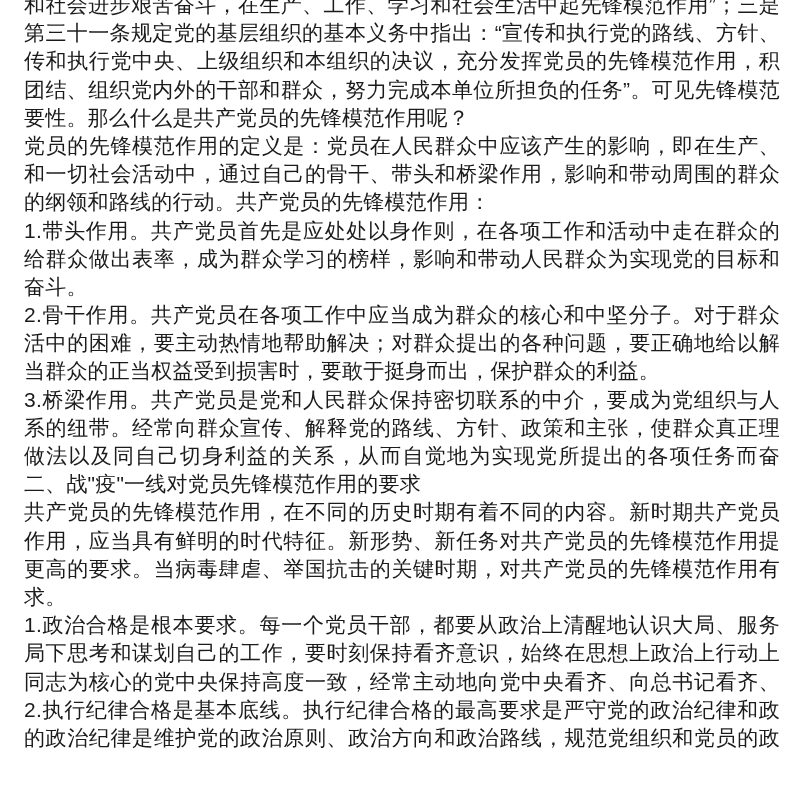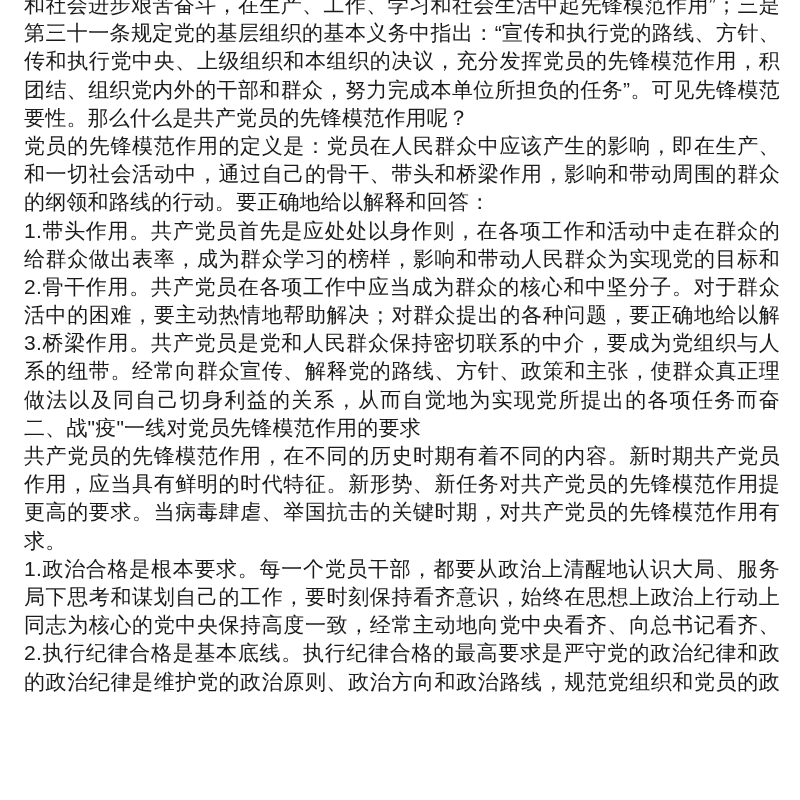--- a/index.html
+++ b/index.html
@@ -44,25 +44,27 @@
 
 <div class="page">
   <div class="text-block" style="color: rgb(27, 27, 27);">
       <div class="line">和社会进步艰苦奋斗，在生产、工作、学习和社会生活中起先锋模范作用”；三是在第五章</div>
       <div class="line">第三十一条规定党的基层组织的基本义务中指出：“宣传和执行党的路线、方针、政策，宣</div>
       <div class="line">传和执行党中央、上级组织和本组织的决议，充分发挥党员的先锋模范作用，积极创先争优，</div>
       <div class="line">团结、组织党内外的干部和群众，努力完成本单位所担负的任务”。可见先锋模范作用的重</div>
       <div class="line para-end">要性。那么什么是共产党员的先锋模范作用呢？</div>
       <div class="line">党员的先锋模范作用的定义是：党员在人民群众中应该产生的影响，即在生产、工作、学习</div>
       <div class="line">和一切社会活动中，通过自己的骨干、带头和桥梁作用，影响和带动周围的群众共同实现党</div>
-      <div class="line para-end">的纲领和路线的行动。要正确地给以解释和回答：</div>
+      <div class="line para-end">的纲领和路线的行动。共产党员的先锋模范作用：</div>
       <div class="line">1.带头作用。共产党员首先是应处处以身作则，在各项工作和活动中走在群众的前面，处处</div>
       <div class="line">给群众做出表率，成为群众学习的榜样，影响和带动人民群众为实现党的目标和任务而共同</div>
+      <div class="line para-end">奋斗。</div>
       <div class="line">2.骨干作用。共产党员在各项工作中应当成为群众的核心和中坚分子。对于群众在工作、生</div>
       <div class="line">活中的困难，要主动热情地帮助解决；对群众提出的各种问题，要正确地给以解释和回答；</div>
+      <div class="line para-end">当群众的正当权益受到损害时，要敢于挺身而出，保护群众的利益。</div>
       <div class="line">3.桥梁作用。共产党员是党和人民群众保持密切联系的中介，要成为党组织与人民群众相联</div>
       <div class="line">系的纽带。经常向群众宣传、解释党的路线、方针、政策和主张，使群众真正理解它的意义、</div>
       <div class="line para-end">做法以及同自己切身利益的关系，从而自觉地为实现党所提出的各项任务而奋斗。</div>
       <div class="line para-end">二、战"疫"一线对党员先锋模范作用的要求</div>
       <div class="line">共产党员的先锋模范作用，在不同的历史时期有着不同的内容。新时期共产党员的先锋模范</div>
       <div class="line">作用，应当具有鲜明的时代特征。新形势、新任务对共产党员的先锋模范作用提出了新的、</div>
       <div class="line">更高的要求。当病毒肆虐、举国抗击的关键时期，对共产党员的先锋模范作用有以下几点要</div>
       <div class="line para-end">求。</div>
       <div class="line">1.政治合格是根本要求。每一个党员干部，都要从政治上清醒地认识大局、服务大局，在大</div>
       <div class="line">局下思考和谋划自己的工作，要时刻保持看齐意识，始终在思想上政治上行动上同以习近平</div>

